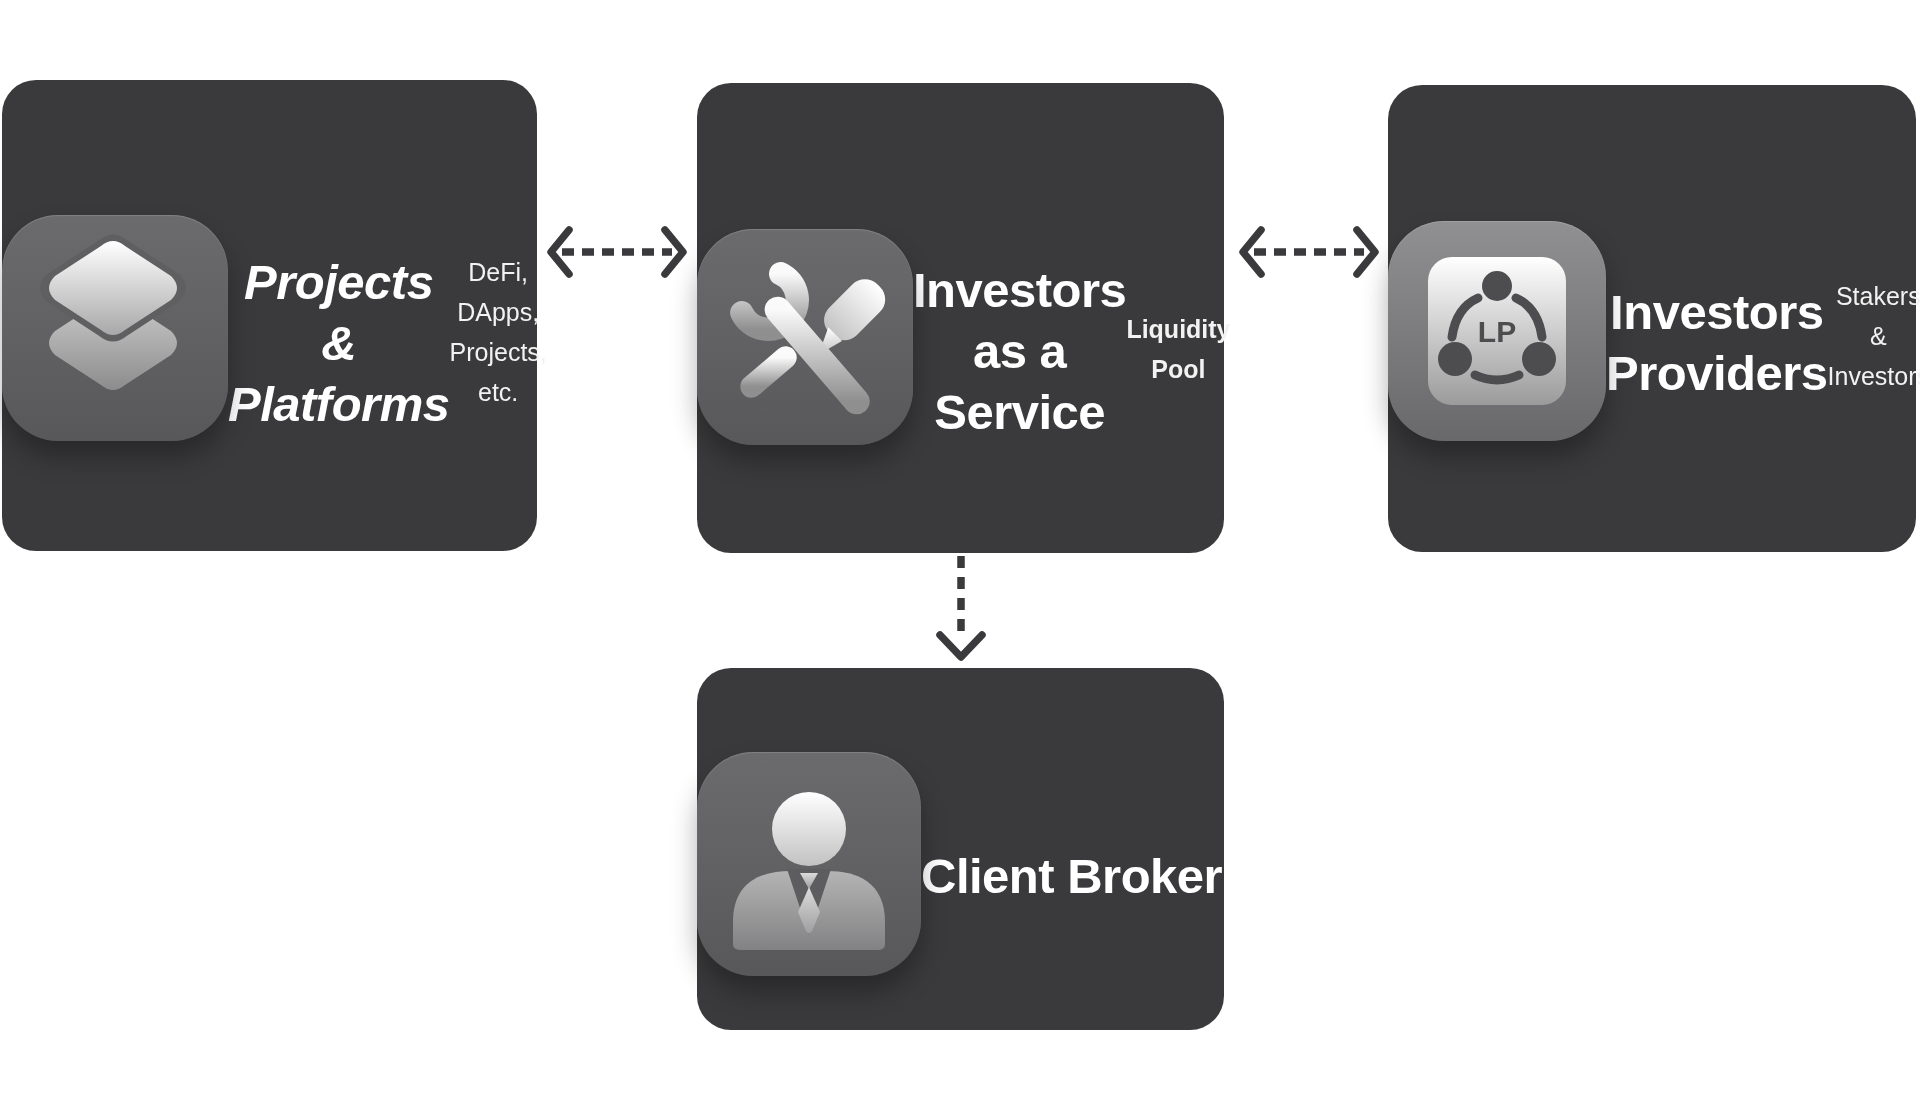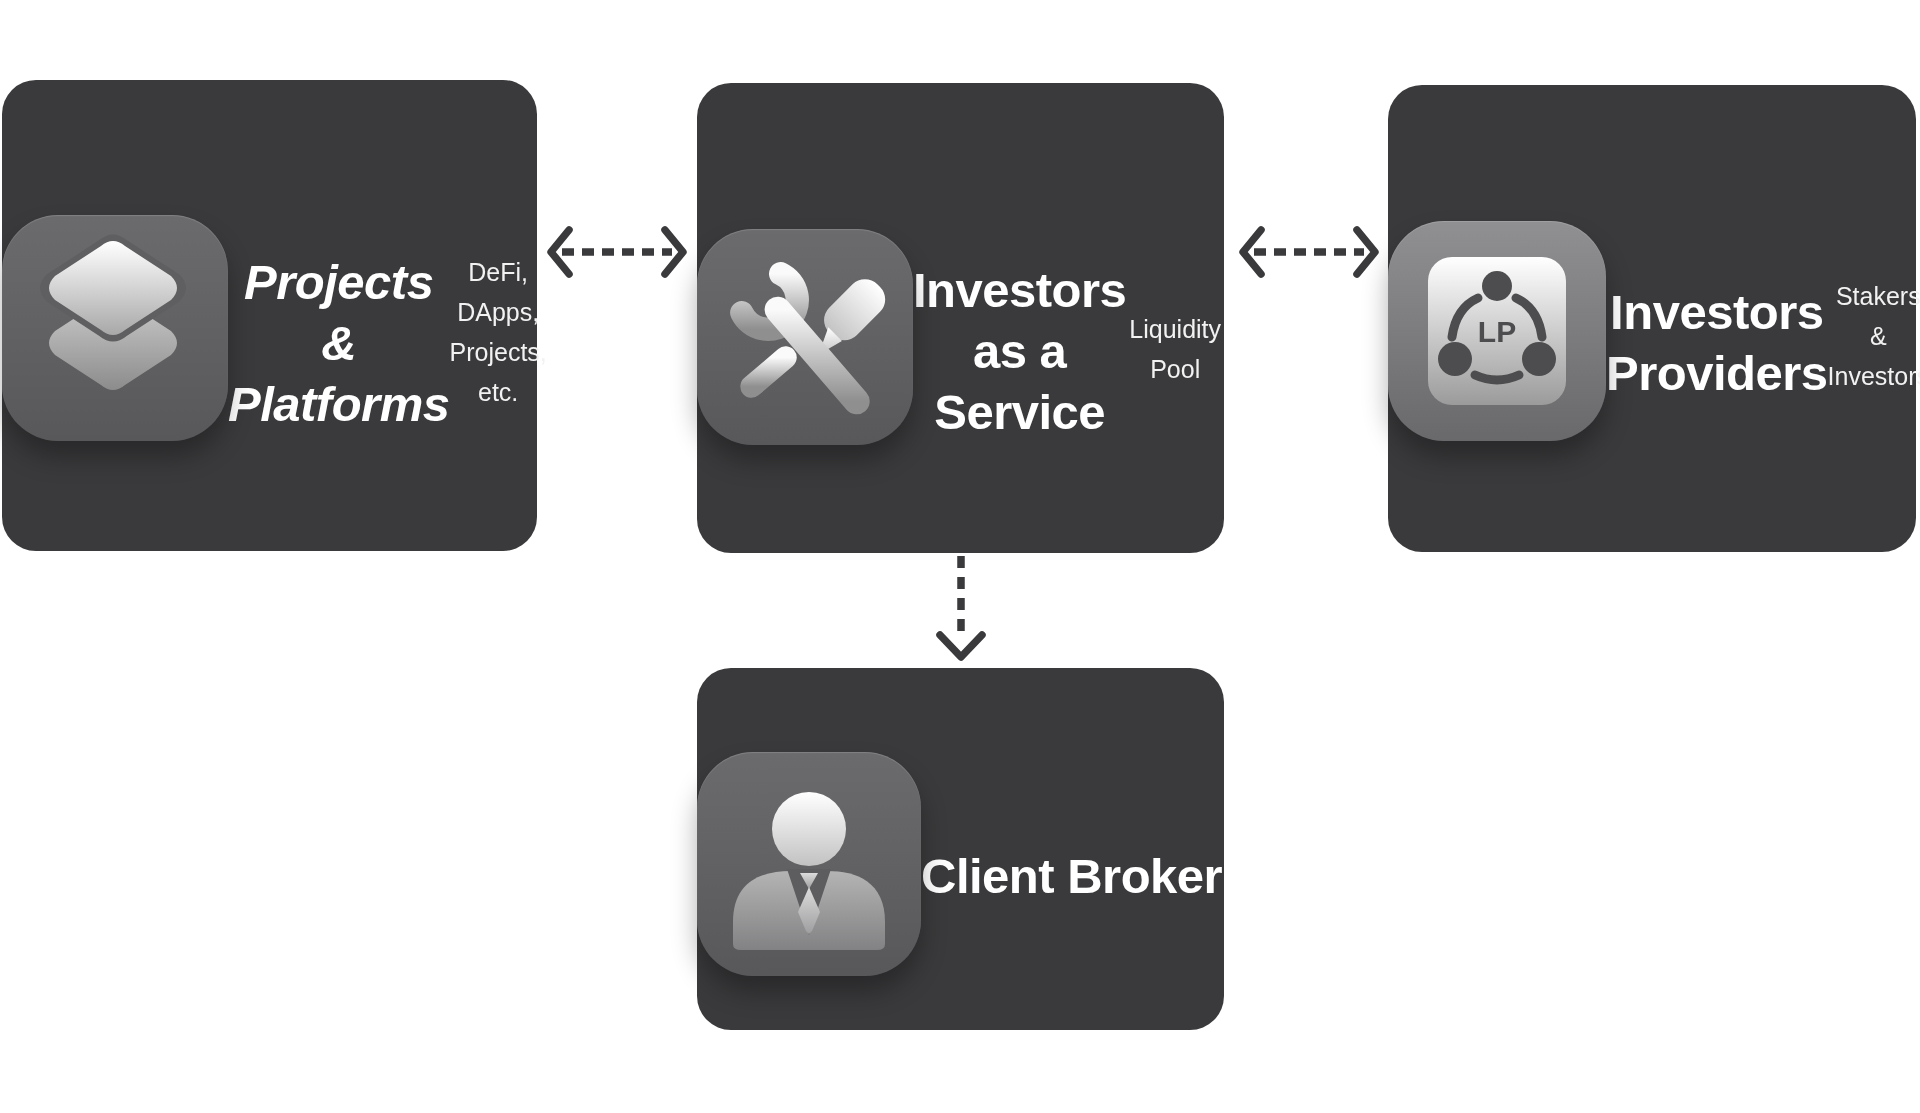--- a/index.html
+++ b/index.html
@@ -26,21 +26,21 @@
     letter-spacing:-0.5px;margin:0;
   }
   .subtitle{
     color:var(--subtitle,#f2f2f2);font-weight:400;font-size:25px;line-height:40px;margin:0;
   }
   .card-projects{left:2px;top:80px;width:535px;height:471px;padding-top:25px;}
   .card-projects .title{margin-top:30px;font-style:italic;}
   .card-projects .subtitle{margin-top:8px;}
   .card-laas{left:697px;top:83px;width:527px;height:470px;padding-top:38px;}
   .card-laas .title{margin-top:28px;}
-  .card-laas .subtitle{margin-top:24px;}
+  .card-laas .subtitle{margin-top:24px;font-weight:bold;}
   .card-providers{left:1388px;top:85px;width:528px;height:467px;padding-top:24px;}
   .card-providers .title{margin-top:24px;}
   .card-providers .subtitle{margin-top:10px;}
   .card-broker{left:697px;top:668px;width:527px;height:362px;padding-top:30px;}
   .card-broker .title{margin-top:24px;}
   .arrow{position:absolute;}
   .arrow *{stroke:var(--arrow,#3a3a3c);}
 </style>
 </head>
 <body style="background: rgb(255, 255, 255);">

